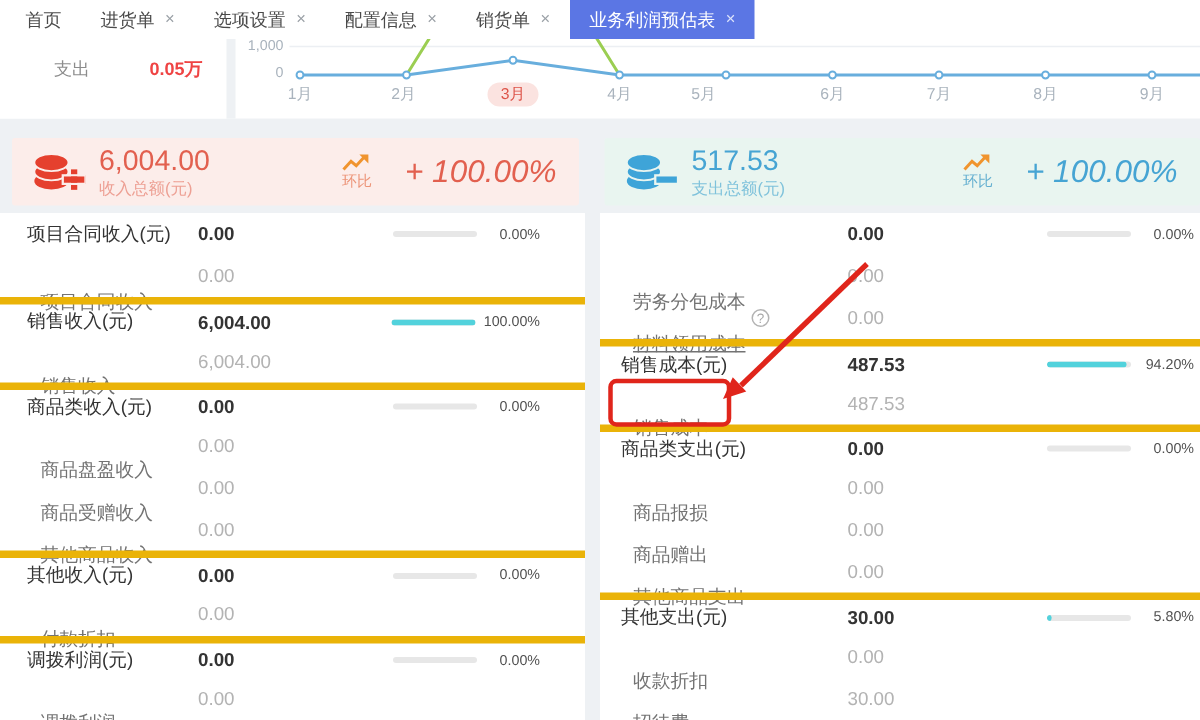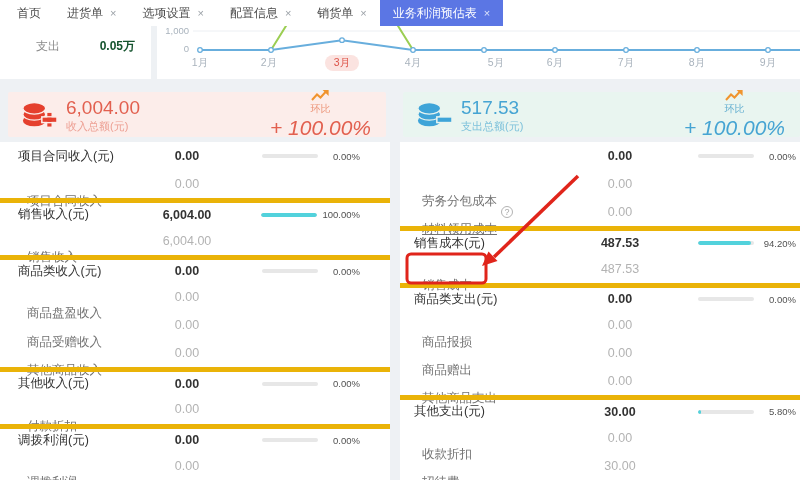--- a/index.html
+++ b/index.html
@@ -15,21 +15,21 @@
   .tab.active .tab-close { color:#dde4fb; }
 
   
   .topsection { position:absolute; left:0; top:26px; width:800px; height:53px; background:#ffffff; }
   .mini-panel { position:absolute; left:0; top:0; width:151px; height:53px; background:#fff; }
   .mini-cut1,.mini-cut2 { position:absolute; top:-2px; height:2px; background:#c9c9c9; }
   .mini-cut1 { left:30px; width:10px; }
   .mini-cut2 { left:112px; width:6px; }
   .mini-row { position:absolute; left:0; top:12px; width:151px; display:flex; align-items:center; font-size:12px; }
   .mini-label { margin-left:36px; color:#8c8c8c; }
-  .mini-value { margin-left:auto; margin-right:16px; color:#14532d; font-weight:700; }
+  .mini-value { margin-left:auto; margin-right:16px; color:#ef4444; font-weight:700; }
   .v-divider { position:absolute; left:151px; top:0; width:6px; height:53px; background:#eef1f4; }
 
   .chart { position:absolute; left:157px; top:0; width:643px; height:53px; }
   .chart svg { position:absolute; left:0; top:0; }
   .ylab { position:absolute; font-size:9.5px; color:#a9b3bd; width:30px; text-align:right; left:2px; }
   .ylab.y1 { top:-1px; }
   .ylab.y0 { top:17px; }
   .month { position:absolute; top:30px; width:34px; text-align:center; font-size:10.5px; color:#a9b3bd; }
   .month.hl { color:#dd5348; background:#fbe3e0; border-radius:8px; top:29px; padding:1px 0; }
 
@@ -38,21 +38,21 @@
   .card.income { left:8px; width:378px; background:#fcedea; }
   .card.expense { left:403px; width:397px; background:#e9f5f0; }
   .card-icon { margin-left:13px; width:36px; height:32px; flex:0 0 auto; }
   .card-main { margin-left:9px; display:flex; flex-direction:column; line-height:1.15; }
   .card-amount { font-size:19px; }
   .card-title { font-size:11px; margin-top:1px; }
   .income .card-amount { color:#e2604f; }
   .income .card-title { color:#eda094; }
   .expense .card-amount { color:#46a4d3; }
   .expense .card-title { color:#7fc2db; }
-  .card-right { margin-left:auto; display:flex; align-items:center; gap:2px; padding-right:15px;flex-direction:column; }
+  .card-right { margin-left:auto; display:flex; align-items:center; gap:22px; padding-right:15px; }
   .ratio-ind { display:flex; flex-direction:column; align-items:center; line-height:1; }
   .ratio-ind svg { width:19px; height:13px; }
   .ratio-label { font-size:10px; margin-top:2px; }
   .income .ratio-label { color:#ec9478; }
   .expense .ratio-label { color:#64afd0; }
   .card-pct { font-size:21px;font-style:italic; }
   .income .card-pct { color:#e2604f; }
   .expense .card-pct { color:#46a4d3; }
 
   
@@ -64,21 +64,21 @@
   .panel-right .row { padding-right:4px; }
   .row.divided { border-top:5px solid #eab308; }
   .row.parent .row-label { color:#333; }
   .row.child .row-label { color:#737373;margin-top:34px; }
   .panel-left .row.parent .row-label { margin-left:18px; }
   .panel-left .row.child .row-label { margin-left:27px; }
   .panel-right .row.parent .row-label { margin-left:14px; }
   .panel-right .row.child .row-label { margin-left:22px; }
   .row-label.underline { text-decoration:underline; }
   .info-icon { width:12px; height:12px; border:1px solid #b3b3b3; border-radius:50%; color:#a8a8a8; font-size:9px; line-height:10px; text-align:center; margin-left:4px; flex:0 0 auto; }
-  .row-value { position:absolute; width:110px; text-align:center; }
+  .row-value { position:absolute; width:110px; }
   .panel-left .row-value { left:132px; }
   .panel-right .row-value { left:165px; }
   .row.parent .row-value { color:#333; font-weight:700; }
   .row.child .row-value { color:#b3b3b3; }
   .row-meter { margin-left:auto; display:flex; align-items:center; gap:5px; }
   .bar { width:56px; height:4px; border-radius:2px; background:#e7e7e7; overflow:hidden; flex:0 0 auto; }
   .bar-fill { display:block; height:4px; border-radius:2px; background:#52d2dc; }
   .row-pct { font-size:9.5px; color:#515151; min-width:37px; text-align:right; }
 
   
@@ -141,21 +141,21 @@
           <circle cx="398" cy="24" r="2.3" fill="#fff" stroke="#68aedd" stroke-width="1.3"></circle>
           <circle cx="469" cy="24" r="2.3" fill="#fff" stroke="#68aedd" stroke-width="1.3"></circle>
           <circle cx="540" cy="24" r="2.3" fill="#fff" stroke="#68aedd" stroke-width="1.3"></circle>
           <circle cx="611" cy="24" r="2.3" fill="#fff" stroke="#68aedd" stroke-width="1.3"></circle>
         </svg>
       <div id="month-labels">
           <span class="month" style="left: 26px;">1月</span>
           <span class="month" style="left: 95px;">2月</span>
           <span class="month hl" style="left: 168px;">3月</span>
           <span class="month" style="left: 239px;">4月</span>
-          <span class="month" style="left: 322px;">5月</span>
+          <span class="month" style="left: 295px;">5月</span>
           <span class="month" style="left: 381px;">6月</span>
           <span class="month" style="left: 452px;">7月</span>
           <span class="month" style="left: 523px;">8月</span>
           <span class="month" style="left: 594px;">9月</span>
         </div>
     </div>
   </div>
 
   <div class="card income">
     <svg class="card-icon" viewBox="0 0 38 32">

